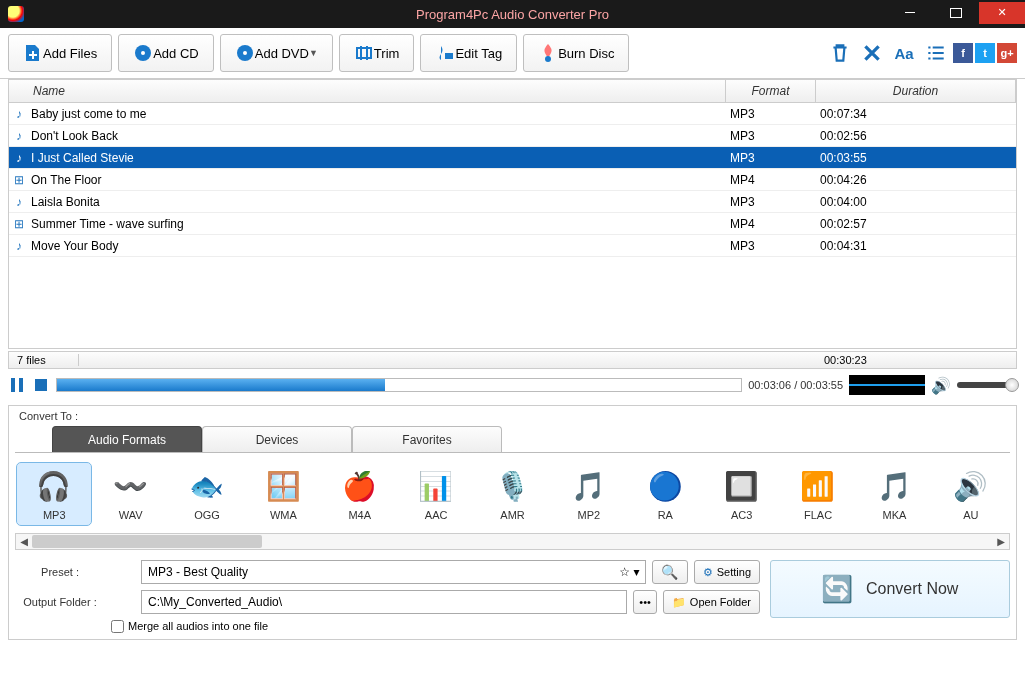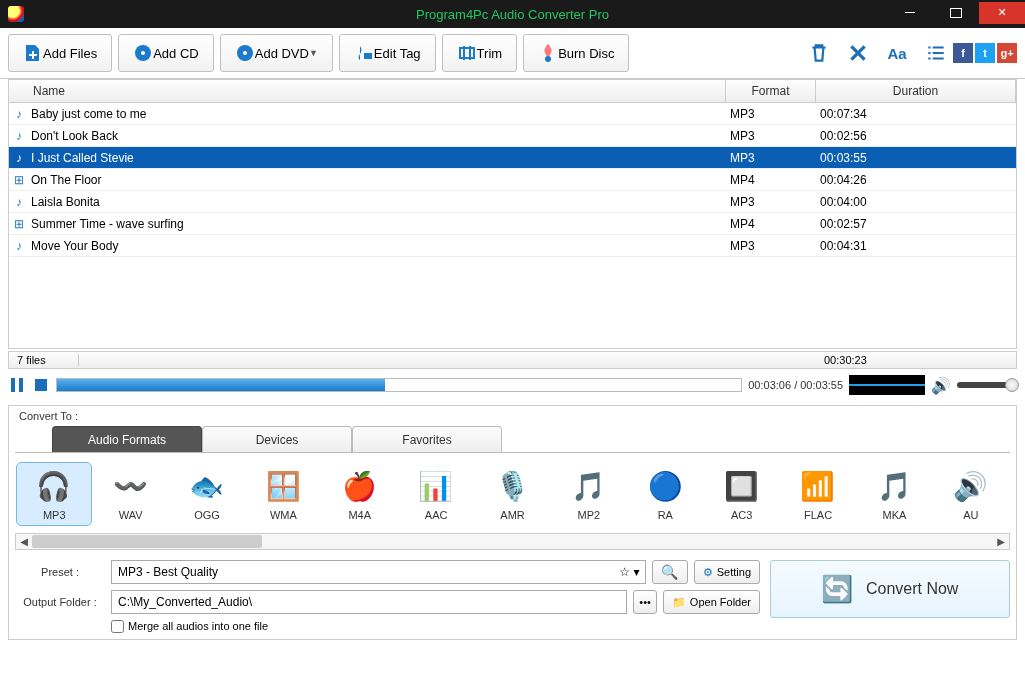--- a/index.html
+++ b/index.html
@@ -1,41 +1,41 @@
 <!DOCTYPE html>
 <html><head>
 <meta charset="utf-8">
 <style>
 * { box-sizing: border-box; margin: 0; padding: 0; font-family: "Segoe UI", Tahoma, sans-serif; }
 html, body { width: 1025px; height: 683px; overflow: hidden; background: #fff; }
-.titlebar { height: 28px; background: #1a1a1a; color: #22c55e; display: flex; align-items: center; font-size: 12px; position: relative; }
+.titlebar { height: 28px; background: #1a1a1a; color: #fca5a5; display: flex; align-items: center; font-size: 12px; position: relative; }
 .titlebar .app-icon { width: 16px; height: 16px; margin: 0 8px; background: radial-gradient(circle at 30% 30%, #ff7 0 40%, #f00 60%, #06c 80%); border-radius: 3px; }
 .titlebar .title { position: absolute; left: 0; right: 0; text-align: center; font-size: 13px; pointer-events:none;}
 .titlebar .win-controls { margin-left: auto; display: flex; z-index:2;}
 .titlebar .win-btn { width: 46px; height: 22px; display: flex; align-items: center; justify-content: center; font-size: 12px; color: #fff; margin-top:-3px;}
 .titlebar .win-btn.min::before { content: ""; width: 10px; border-top: 1px solid #fff; }
 .titlebar .win-btn.max::before { content: ""; width: 10px; height: 8px; border: 1px solid #fff; }
 .titlebar .win-btn.close { background: #d8352a; }
 .titlebar .win-btn.close::before { content: "✕"; font-size: 11px; }
 
 .toolbar { display: flex; align-items: center; gap: 6px; padding: 6px 8px; border-bottom: 1px solid #ccc; }
 .tbtn { display: flex; align-items: center; height: 38px; padding: 0 14px; background: linear-gradient(#fff, #f2f2f2); border: 1px solid #bfbfbf; border-radius: 3px; font-size: 13px; cursor: pointer; }
 .tbtn .icn { width: 20px; height: 20px; display: inline-flex; align-items: center; justify-content: center; }
 .tbtn .caret { font-size: 9px; color: #555; }
 .spacer { flex: 1; }
-.tool-icons { display: flex; align-items: flex-start; gap: 17px; }
+.tool-icons { display: flex; align-items: flex-start; gap: 10px; }
 .tool-icons .ic { width: 22px; height: 22px; color: #1a6fb8; cursor: pointer; display:flex; align-items:center; justify-content:center;}
 .social { display: flex; gap: 2px; }
 .social .sq { width: 20px; height: 20px; color: #fff; display: flex; align-items: center; justify-content: center; font-size: 11px; font-weight: bold; }
 .sq.fb { background: #3b5998; }
 .sq.tw { background: #1da1f2; }
 .sq.gp { background: #d34836; }
 
 .filelist { margin: 0 8px; border: 1px solid #ccc; height: 270px; display: flex; flex-direction: column; background:#fff;}
-.filelist-header { display: flex; background: linear-gradient(#fdfdfd, #eee); border-bottom: 1px solid #ccc; font-size: 12px; color: #333; }
+.filelist-header { display: flex; background: linear-gradient(#fdfdfd, #eee); border-bottom: 1px solid #ccc; font-size: 12px; color: #333; font-style: italic; }
 .filelist-header .col { padding: 4px 6px; border-right: 1px solid #ccc; }
 .col.name { flex: 1; padding-left: 24px; }
 .col.format { width: 90px; text-align: center; }
 .col.duration { width: 200px; text-align: center; }
 .rows { flex: 1; overflow: auto; }
 .row { display: flex; align-items: center; font-size: 12px; height: 22px; border-bottom: 1px solid #eee; cursor: pointer; }
 .row.sel { background: #0a5fb4; color: #fff; }
 .row .ico { width: 20px; text-align: center; color: #2a7ac0; font-size: 12px; }
 .row.sel .ico { color:#fff; }
 .row .rname { flex: 1; padding-left: 2px; }
@@ -70,21 +70,21 @@
 .fmt .flabel { font-size: 11px; color: #333; }
 .hscroll { height:17px; border:1px solid #ccc; background:#f6f6f6; margin-top:4px; display:flex; align-items:center;}
 .hscroll .arrow{ width:16px; text-align:center; font-size:10px; color:#555;}
 .hscroll .track{ flex:1; height:100%; position:relative;}
 .hscroll .thumb{ position:absolute; left:0; top:1px; bottom:1px; width:230px; background:#ccc; border-radius:2px;}
 
 .bottom { display: flex; gap: 10px; margin-top: 10px; }
 .settings { flex: 1; display: flex; flex-direction: column; gap: 6px; font-size: 12px; }
 .srow { display: flex; align-items: center; gap: 6px; }
 .srow .lbl { width: 90px; text-align: center; color: #333; font-size:11px;}
-.txt { flex: 1; height: 24px; border: 1px solid #aaa; padding: 0 6px; display: flex; align-items: center; justify-content: space-between; font-size: 12px; background:#fff;}
+.txt { flex: 1; height: 24px; border: 1px solid #aaa; padding: 0 6px; display: flex; align-items: center; justify-content: space-between; font-size: 12px; background:#fff;margin-left:30px;}
 .smbtn { height: 24px; padding: 0 8px; border: 1px solid #aaa; background: linear-gradient(#fff,#eee); display: flex; align-items: center; gap: 4px; font-size: 11px; cursor: pointer; border-radius:3px;}
 .dots { width: 24px; justify-content: center; }
 .chk { display:flex; align-items:flex-start; gap:4px; margin-left:96px; font-size:11px;}
 .chk input { width:13px; height:13px;}
 
 .convert-btn { width: 240px; height: 58px; border: 1px solid #aaccdd; background: linear-gradient(#f4fbff,#e6f4ff); display: flex; align-items: center; justify-content: center; gap: 12px; font-size: 16px; color: #333; cursor: pointer; border-radius:3px;}
 .convert-btn .cic { font-size: 26px; color: #1a7acc; }
 
 svg { width:100%; height:100%; display:block;}
 </style>
@@ -126,34 +126,34 @@
           <circle cx="10" cy="10" r="8" fill="#1a7acc"></circle>
           <circle cx="10" cy="10" r="2" fill="#fff"></circle>
         </svg>
       </span>
     <span>Add DVD</span>
     <span class="caret">▼</span>
   </div>
   <div class="tbtn">
     <span class="icn">
         <svg viewBox="0 0 20 20">
+          <rect x="3" y="5" width="14" height="10" fill="none" stroke="#1a7acc" stroke-width="2"></rect>
+          <path stroke="#1a7acc" stroke-width="2" d="M7 3v14M13 3v14"></path>
+        </svg>
+      </span>
+    <span>Trim</span>
+  </div>
+  <div class="tbtn">
+    <span class="icn">
+        <svg viewBox="0 0 20 20">
           <path fill="#1a7acc" d="M6 3q3 4 0 8t0 6"></path>
           <rect x="10" y="10" width="8" height="6" fill="#1a7acc"></rect>
         </svg>
       </span>
     <span>Edit Tag</span>
-  </div>
-  <div class="tbtn">
-    <span class="icn">
-        <svg viewBox="0 0 20 20">
-          <rect x="3" y="5" width="14" height="10" fill="none" stroke="#1a7acc" stroke-width="2"></rect>
-          <path stroke="#1a7acc" stroke-width="2" d="M7 3v14M13 3v14"></path>
-        </svg>
-      </span>
-    <span>Trim</span>
   </div>
   <div class="tbtn">
     <span class="icn">
         <svg viewBox="0 0 20 20">
           <path fill="#f77" d="M10 1q5 5 3 9t-3 4-3-4 3-9"></path>
           <circle cx="10" cy="16" r="3" fill="#1a7acc"></circle>
         </svg>
       </span>
     <span>Burn Disc</span>
   </div>

